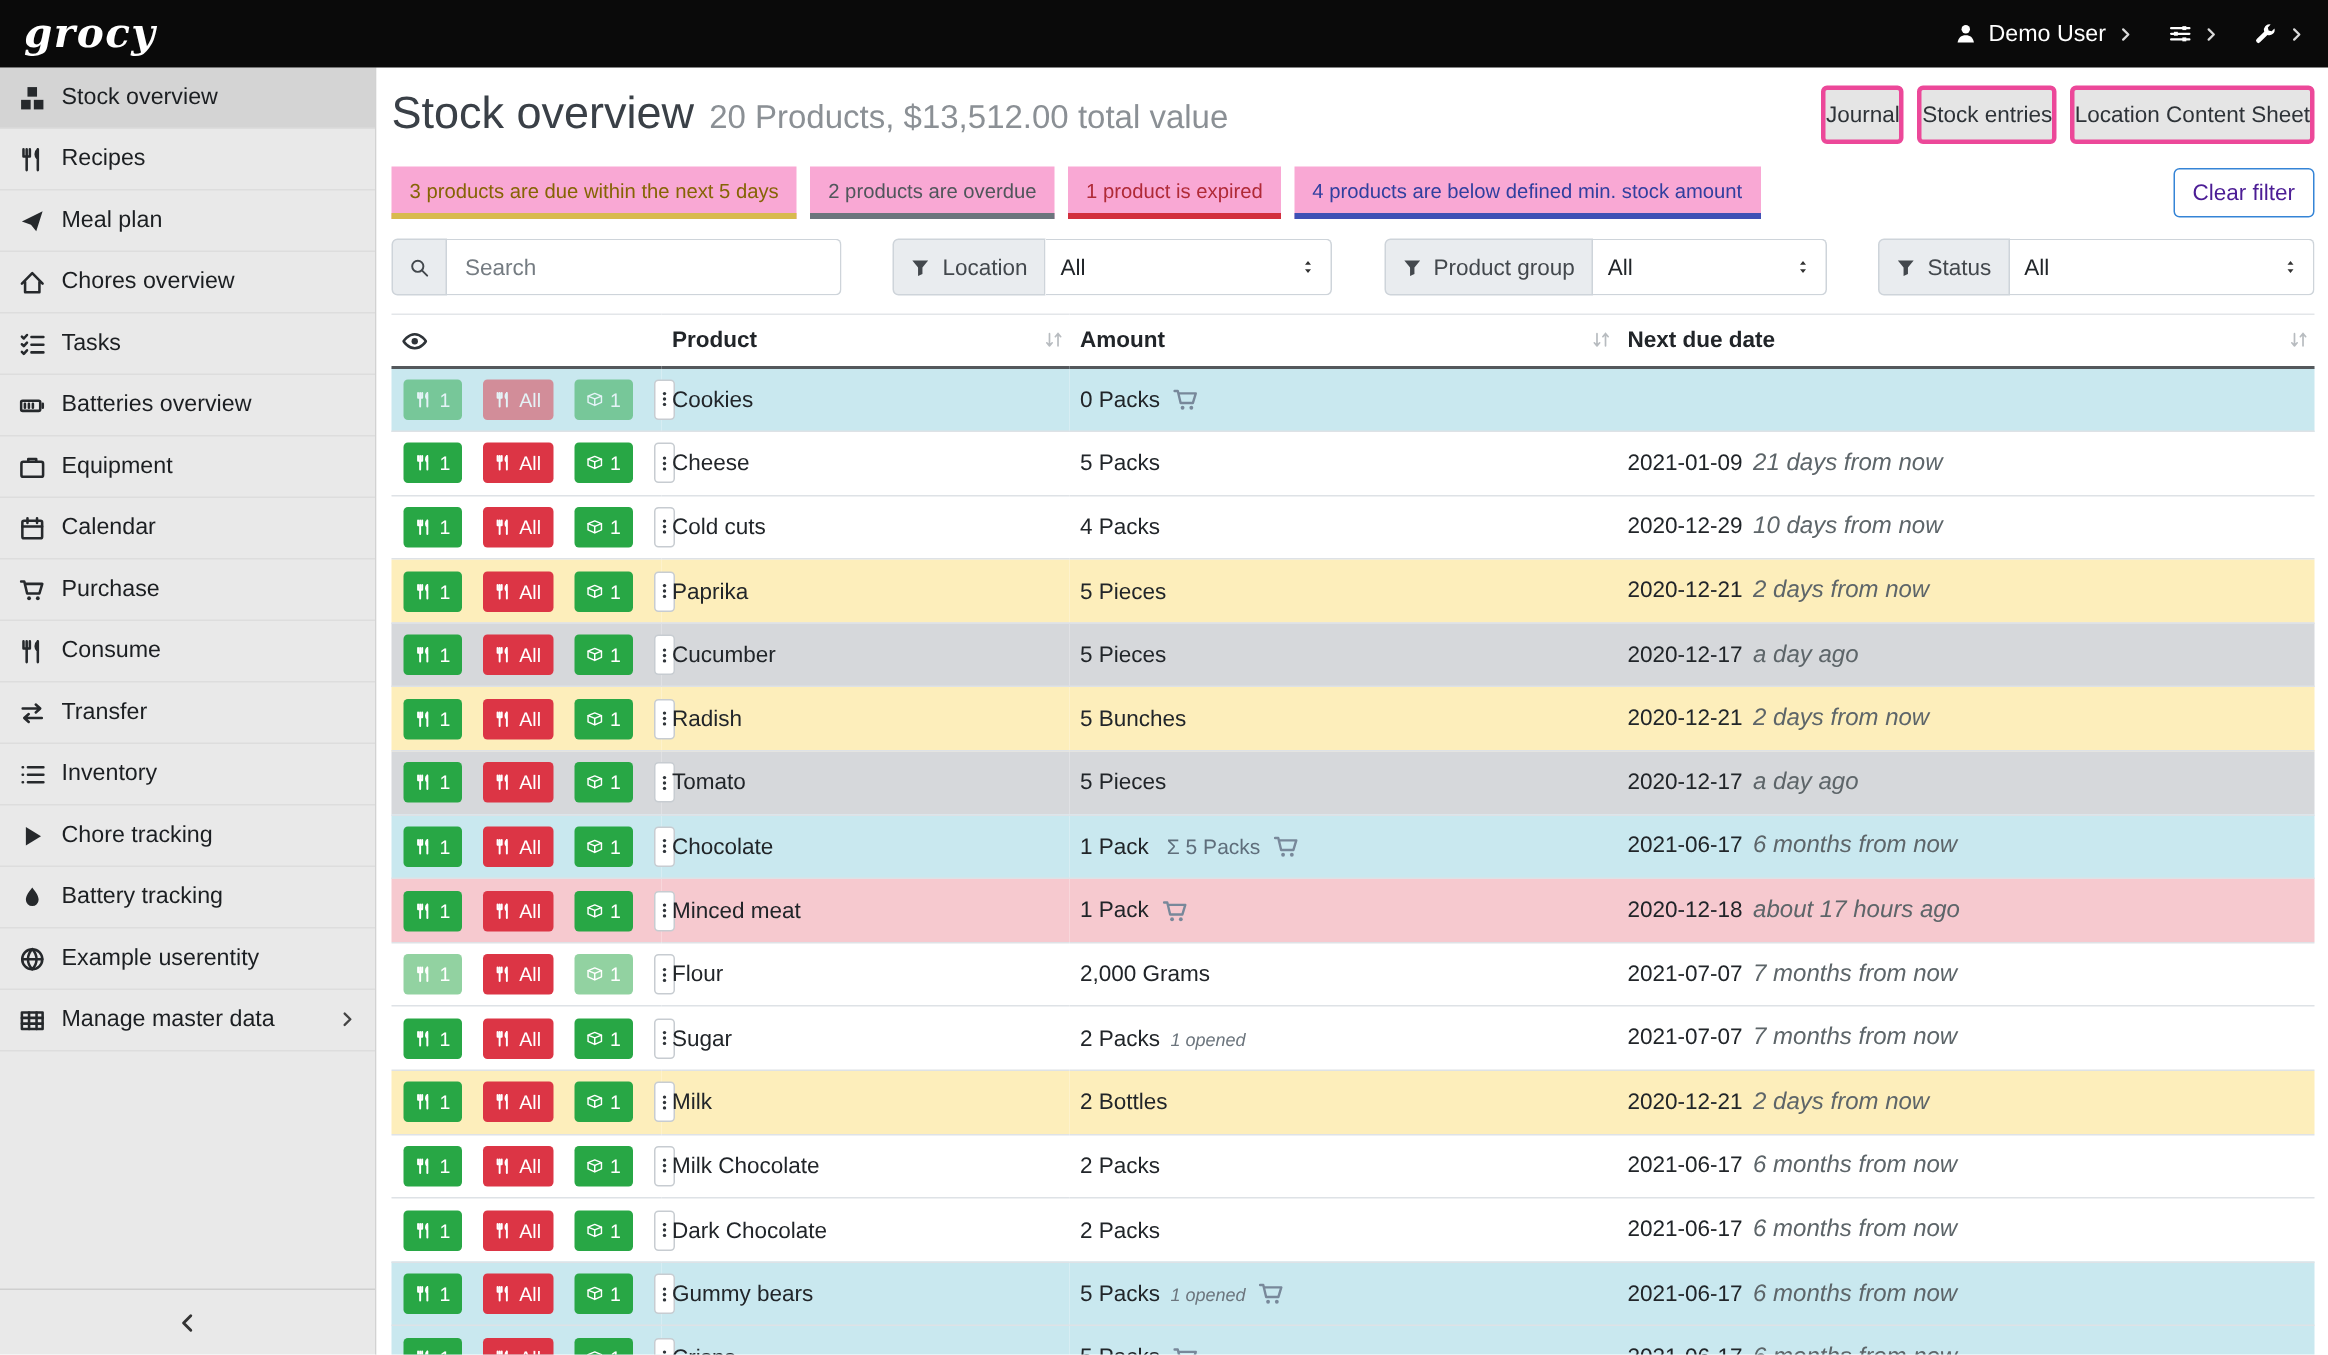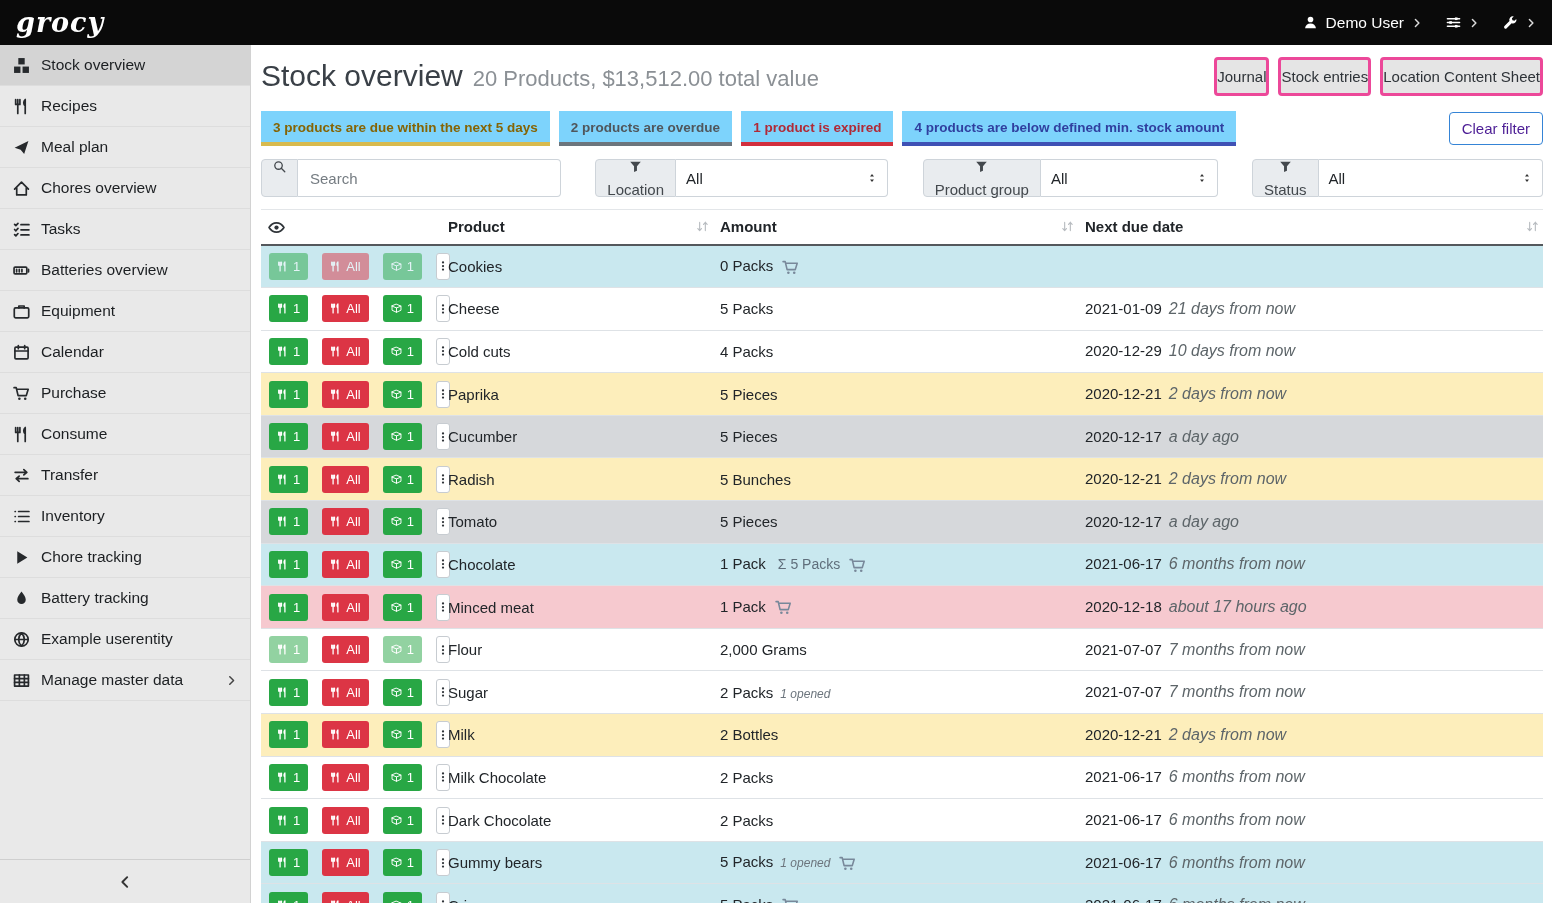--- a/index.html
+++ b/index.html
@@ -40,29 +40,29 @@
   .page-head { display:flex; justify-content:space-between; align-items:center; min-height:46px; }
   .title-wrap { display:flex; align-items:baseline; gap:10px; }
   .page-title { font-size:30px; font-weight:500; color:#3a4047; }
   .page-subtitle { font-size:22px; color:#8b9095; }
   .head-buttons { display:flex; gap:9px; }
   .btn-light { background:#e5e5e5; border:3px solid #ec4899; border-radius:4px; padding:8px 0;
                font-size:15px; color:#2e3338; }
 
   .notices { display:flex; justify-content:space-between; align-items:center; margin-top:12px; }
   .notice-list { display:flex; gap:9px; }
-  .notice { background:#7dd3fc; border:none; border-bottom:4px solid #999; padding:9px 12px 7px;
-            font-size:13.5px; font-weight:700; }
+  .notice { background:#f9a8d4; border:none; border-bottom:4px solid #999; padding:9px 12px 7px;
+            font-size:13.5px; font-weight:400; }
   .clear-filter { background:#fff; border:1px solid #3584d6; color:#4c1d95; border-radius:4px;
                   padding:7px 12px; font-size:15px; }
 
   .filter-row { display:flex; justify-content:space-between; margin-top:13px; }
   .input-group { display:flex; height:38px;border-radius:18px; }
   .addon { background:#e9ecef; border:1px solid #ced4da; border-radius:4px 0 0 4px;
-           display:flex; align-items:center; gap:8px; padding:0 11px; font-size:15px; color:#43484d;flex-direction:column; }
+           display:flex; align-items:center; gap:8px; padding:0 11px; font-size:15px; color:#43484d; }
   .addon .ic { width:13px; height:13px; color:#43484d; }
   .grp-search { width:300px; }
   .grp-search input { flex:1; border:1px solid #ced4da; border-left:none; border-radius:0 4px 4px 0;
                       padding:0 12px; font-size:15px; color:#495057; outline:none; }
   .grp-search input::placeholder { color:#757c82; }
   .grp-location { width:293px; } .grp-product { width:295px; } .grp-status { width:291px; }
   .sel { flex:1; background:#fff; border:1px solid #ced4da; border-left:none; border-radius:0 4px 4px 0;
          display:flex; align-items:center; justify-content:space-between; padding:0 10px; font-size:15px;
          color:#212529; cursor:pointer; }
   .sel .ic { width:10px; height:12px; color:#333; }

